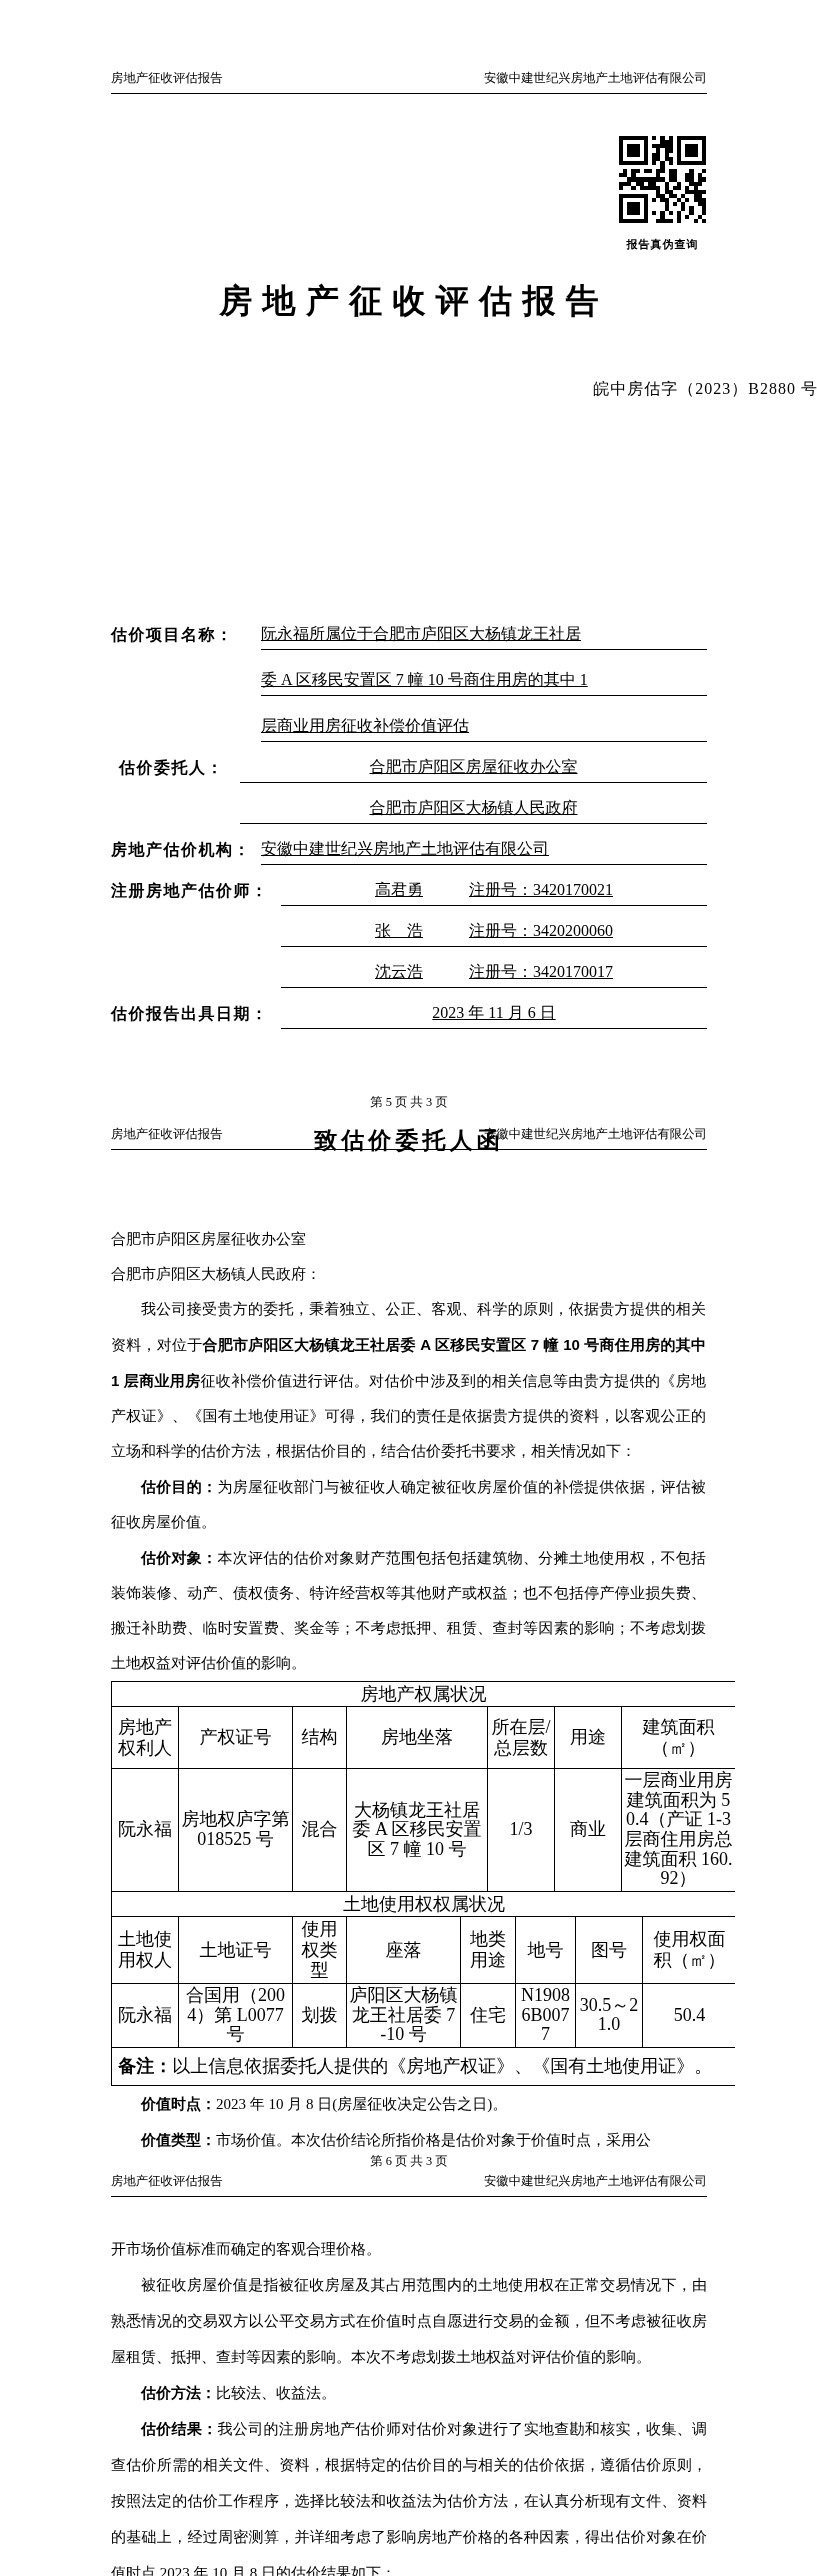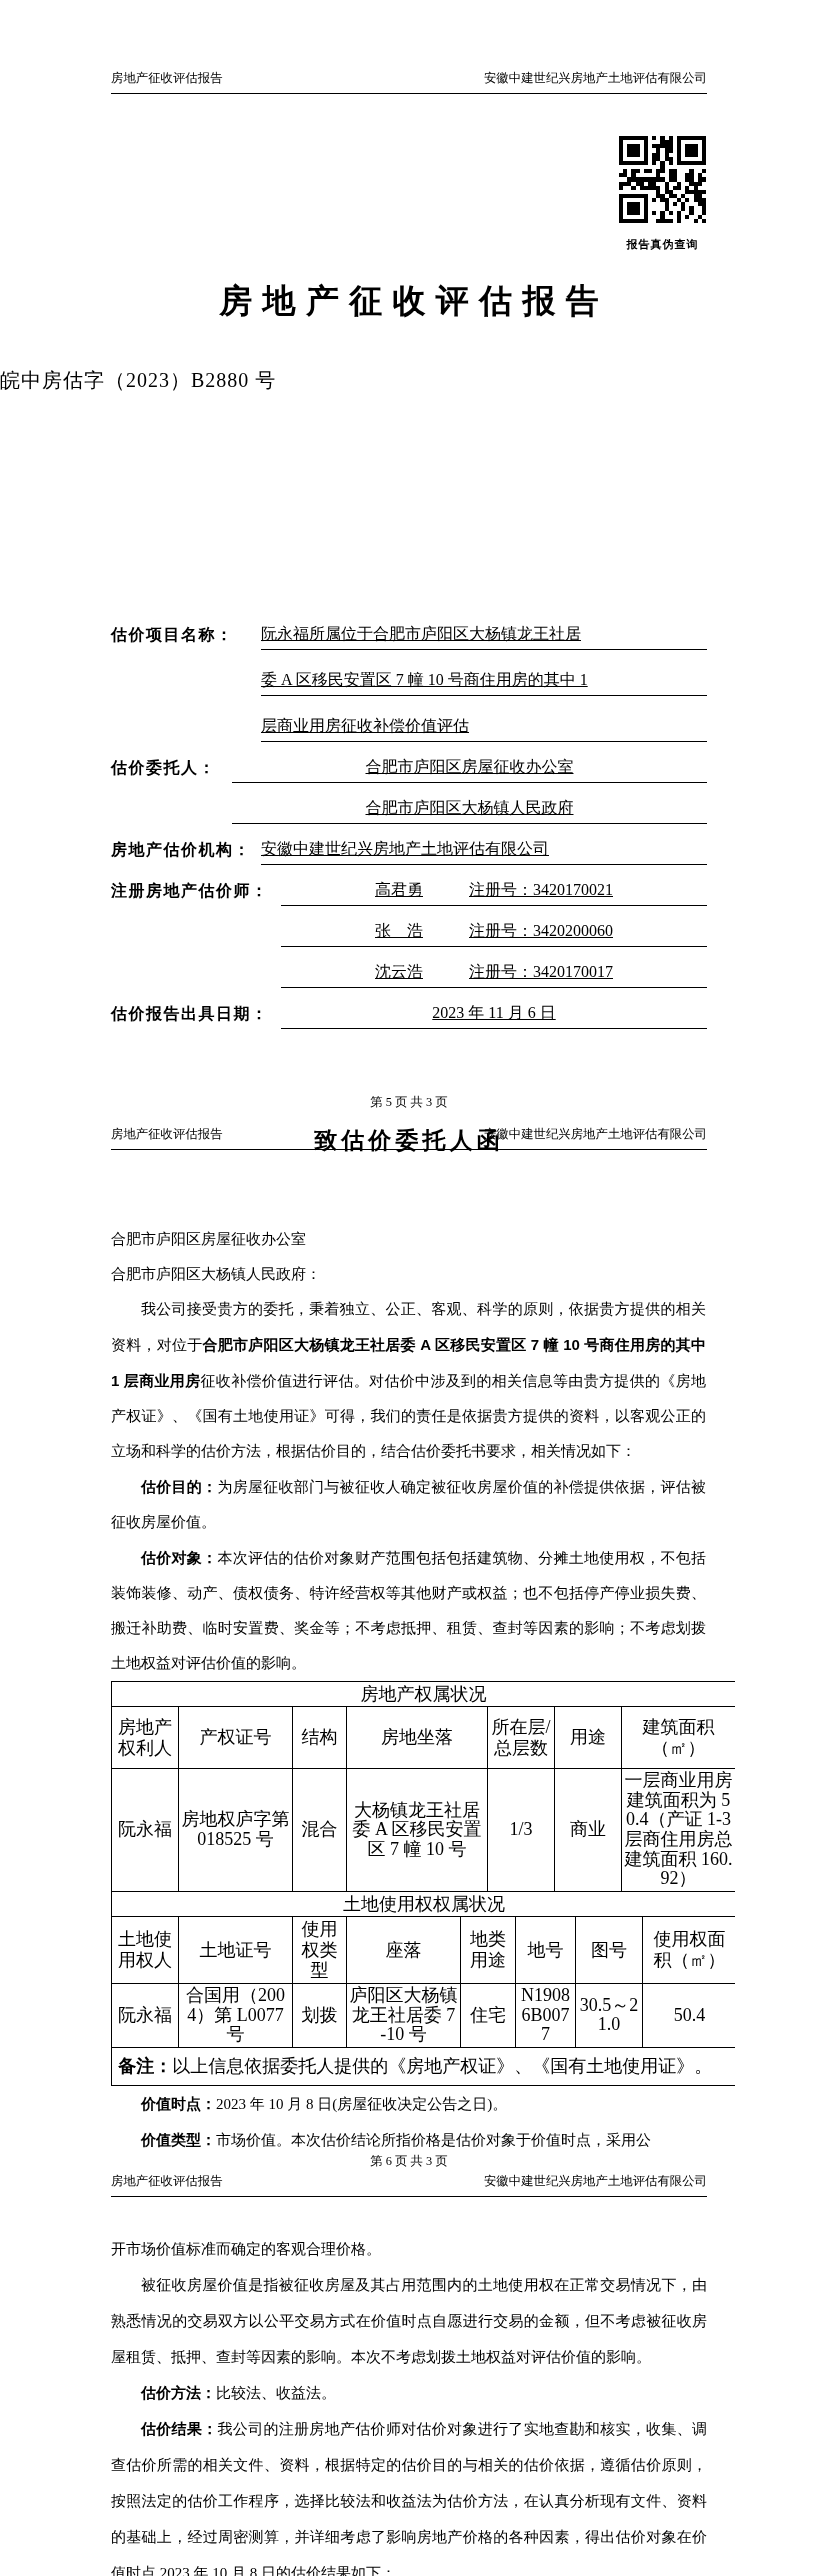--- a/index.html
+++ b/index.html
@@ -26,32 +26,32 @@
   
   .qr{position:absolute;left:618px;top:135px;width:89px;text-align:center;}
   .qr svg{display:block;}
   .qr-caption{font-size:11px;font-weight:700;margin-top:13.4px;letter-spacing:1px;white-space:nowrap;}
   .cover-title{
     position:absolute;top:278px;left:0;width:100%;
     text-align:center;font-size:33px;font-weight:700;
     letter-spacing:10.3px;text-indent:10.3px;line-height:46px;
   }
   .cover-subtitle{
-    position:absolute;top:369px;left:0;width:100%;
-    text-align:left;font-size:20px;line-height:23px;letter-spacing:1px;
+    position:absolute;top:377px;left:0;width:100%;
+    text-align:right;font-size:16px;line-height:23px;letter-spacing:1px;
   }
   .fields{position:absolute;top:604px;left:111px;width:596px;font-size:16px;}
   .frow{display:flex;align-items:flex-end;height:41px;}
   .frow.tall{height:46px;}
   .flbl{
     font-family:"Liberation Sans", sans-serif;font-weight:700;
     letter-spacing:1.5px;white-space:nowrap;padding-bottom:4.1px;flex-shrink:0;
   }
   .w-proj{width:150px;}
-  .w-client{width:121px;}
+  .w-client{width:121px;margin-left:8px;}
   .w-agency{width:150px;}
   .w-appr{width:170px;}
   .w-date{width:170px;}
   .fval{
     flex:1;border-bottom:1.5px solid #000;
     padding-bottom:4.1px;line-height:20.6px;white-space:nowrap;text-decoration:underline;
   }
   .fval.center{text-align:center;}
   .gap3{display:inline-block;width:46px;}
   

